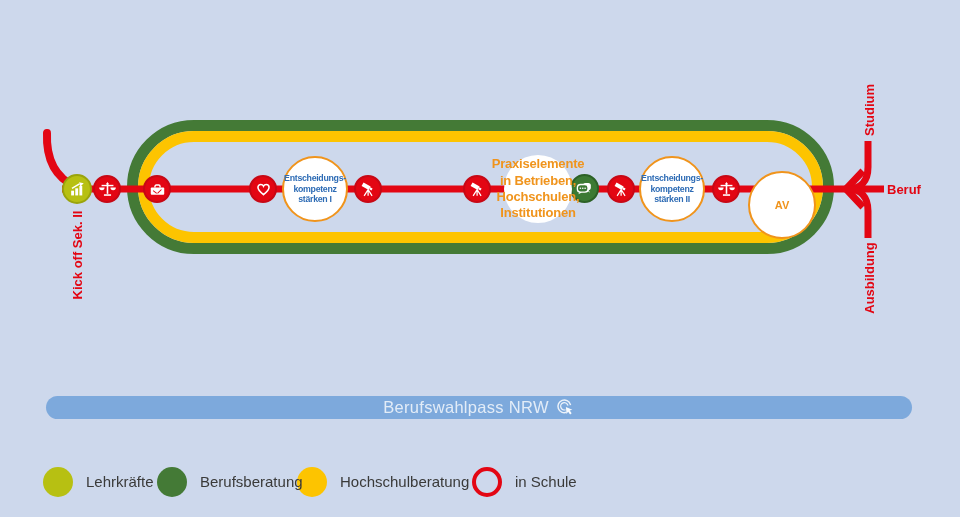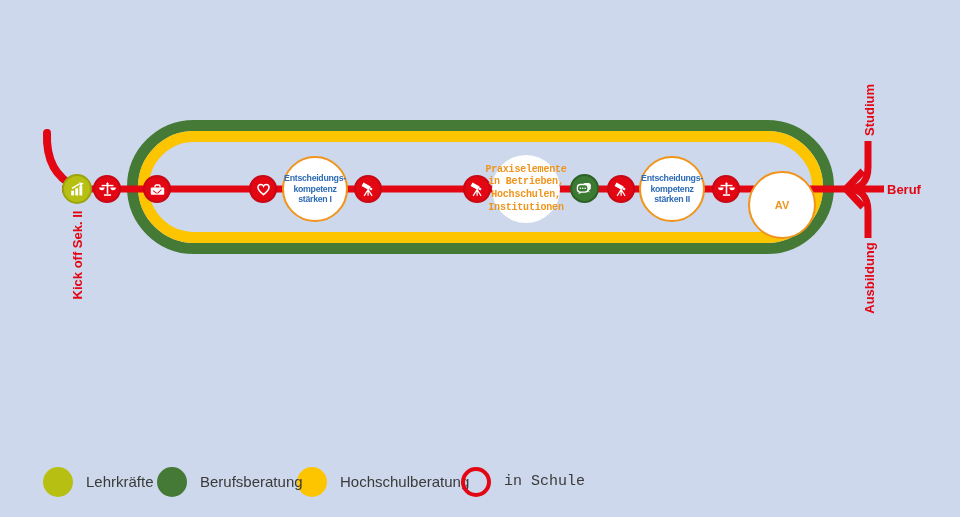--- a/index.html
+++ b/index.html
@@ -33,21 +33,21 @@
     position:absolute; background:#ffffff; border-radius:50%; z-index:3;
     display:flex; align-items:center; justify-content:center; text-align:center;
     box-sizing:border-box; white-space:pre-line; font-weight:bold;
   }
   .station.bordered { border:2.5px solid #f0941c; }
   .station.blue   { color:#2e6cb5; font-size:8.8px; line-height:1.25; letter-spacing:-0.3px; }
   .station.orange { color:#f0941c; }
   .pos-standort { left:171px; top:156px; width:66px; height:66px; }
   .pos-entsch1  { left:282px; top:156px; width:66px; height:66px; }
   .pos-studien  { left:388px; top:154px; width:70px; height:70px; font-size:10px; line-height:1.25; }
-  .pos-praxis   { left:492px; top:155px; width:68px; height:68px; font-size:10px; line-height:1.26; letter-spacing:-0.2px;font-family:Liberation Mono, monospace; }
+  .pos-praxis   { left:504px; top:155px; width:68px; height:68px; font-size:13px; line-height:1.26; letter-spacing:-0.2px; }
   .pos-entsch2  { left:639px; top:156px; width:66px; height:66px; }
   .pos-av       { left:748px; top:171px; width:68px; height:68px; font-size:11px; }
   
   .vlabel {
     position:absolute; color:#e30613; font-weight:bold; font-size:13px; z-index:3;
     display:flex; align-items:center; justify-content:center;
     transform:rotate(-90deg); white-space:nowrap;
   }
   .pos-kickoff    { left:29px;  top:247px; width:96px; height:16px; }
   .pos-studium    { left:839px; top:102px; width:60px; height:16px; }
@@ -62,21 +62,21 @@
     color:rgba(255,255,255,0.78); font-size:16.5px; letter-spacing:0.3px;
   }
   .banner svg { width:19px; height:19px; display:block; }
   
   .legend-item {
     position:absolute; top:466px; height:31px;
     display:flex; align-items:center; gap:13px;
     font-size:15px; color:#3a3a39;
   }
   .pos-li1 { left:43px; }  .pos-li2 { left:157px; }
-  .pos-li3 { left:297px; } .pos-li4 { left:461px;font-family:Liberation Mono, monospace; }
+  .pos-li3 { left:297px; } .pos-li4 { left:472px; }
   .swatch { width:30px; height:30px; border-radius:50%; box-sizing:border-box; flex:none; }
   .swatch.olive  { background:#b7c012; }
   .swatch.dgreen { background:#447a36; }
   .swatch.gold   { background:#fdc400; }
   .swatch.ring   { background:transparent; border:4.5px solid #e30613; }
 </style>
 </head>
 <body>
 
 <div class="canvas">
@@ -193,20 +193,28 @@
   </div>
   <div class="station bordered orange pos-av">
     <span>AV</span>
   </div>
 
   <div class="vlabel pos-kickoff">Kick off Sek. II</div>
   <div class="vlabel pos-studium">Studium</div>
   <div class="hlabel pos-beruf">Beruf</div>
   <div class="vlabel pos-ausbildung">Ausbildung</div>
 
+  <div class="banner">
+    <span>Berufswahlpass NRW</span>
+    <svg viewBox="0 0 24 24">
+      <circle cx="10.5" cy="10.5" r="8" fill="none" stroke="rgba(255,255,255,0.85)" stroke-width="1.8" stroke-dasharray="38 13" transform="rotate(70 10.5 10.5)"></circle>
+      <circle cx="10.5" cy="10.5" r="4.6" fill="none" stroke="rgba(255,255,255,0.85)" stroke-width="1.6" stroke-dasharray="22 8" transform="rotate(70 10.5 10.5)"></circle>
+      <path d="M12.5 11.5 l8.2 3.3 -3.4 1.1 2.5 3.5 -2 1.4 -2.5 -3.5 -2 3 z" fill="rgba(255,255,255,0.95)"></path>
+    </svg>
+  </div>
 
   <div class="legend-item pos-li1">
     <span class="swatch olive"></span>
     <span>Lehrkräfte</span>
   </div>
   <div class="legend-item pos-li3">
     <span class="swatch gold"></span>
     <span>Hochschulberatung</span>
   </div>
   <div class="legend-item pos-li2">

